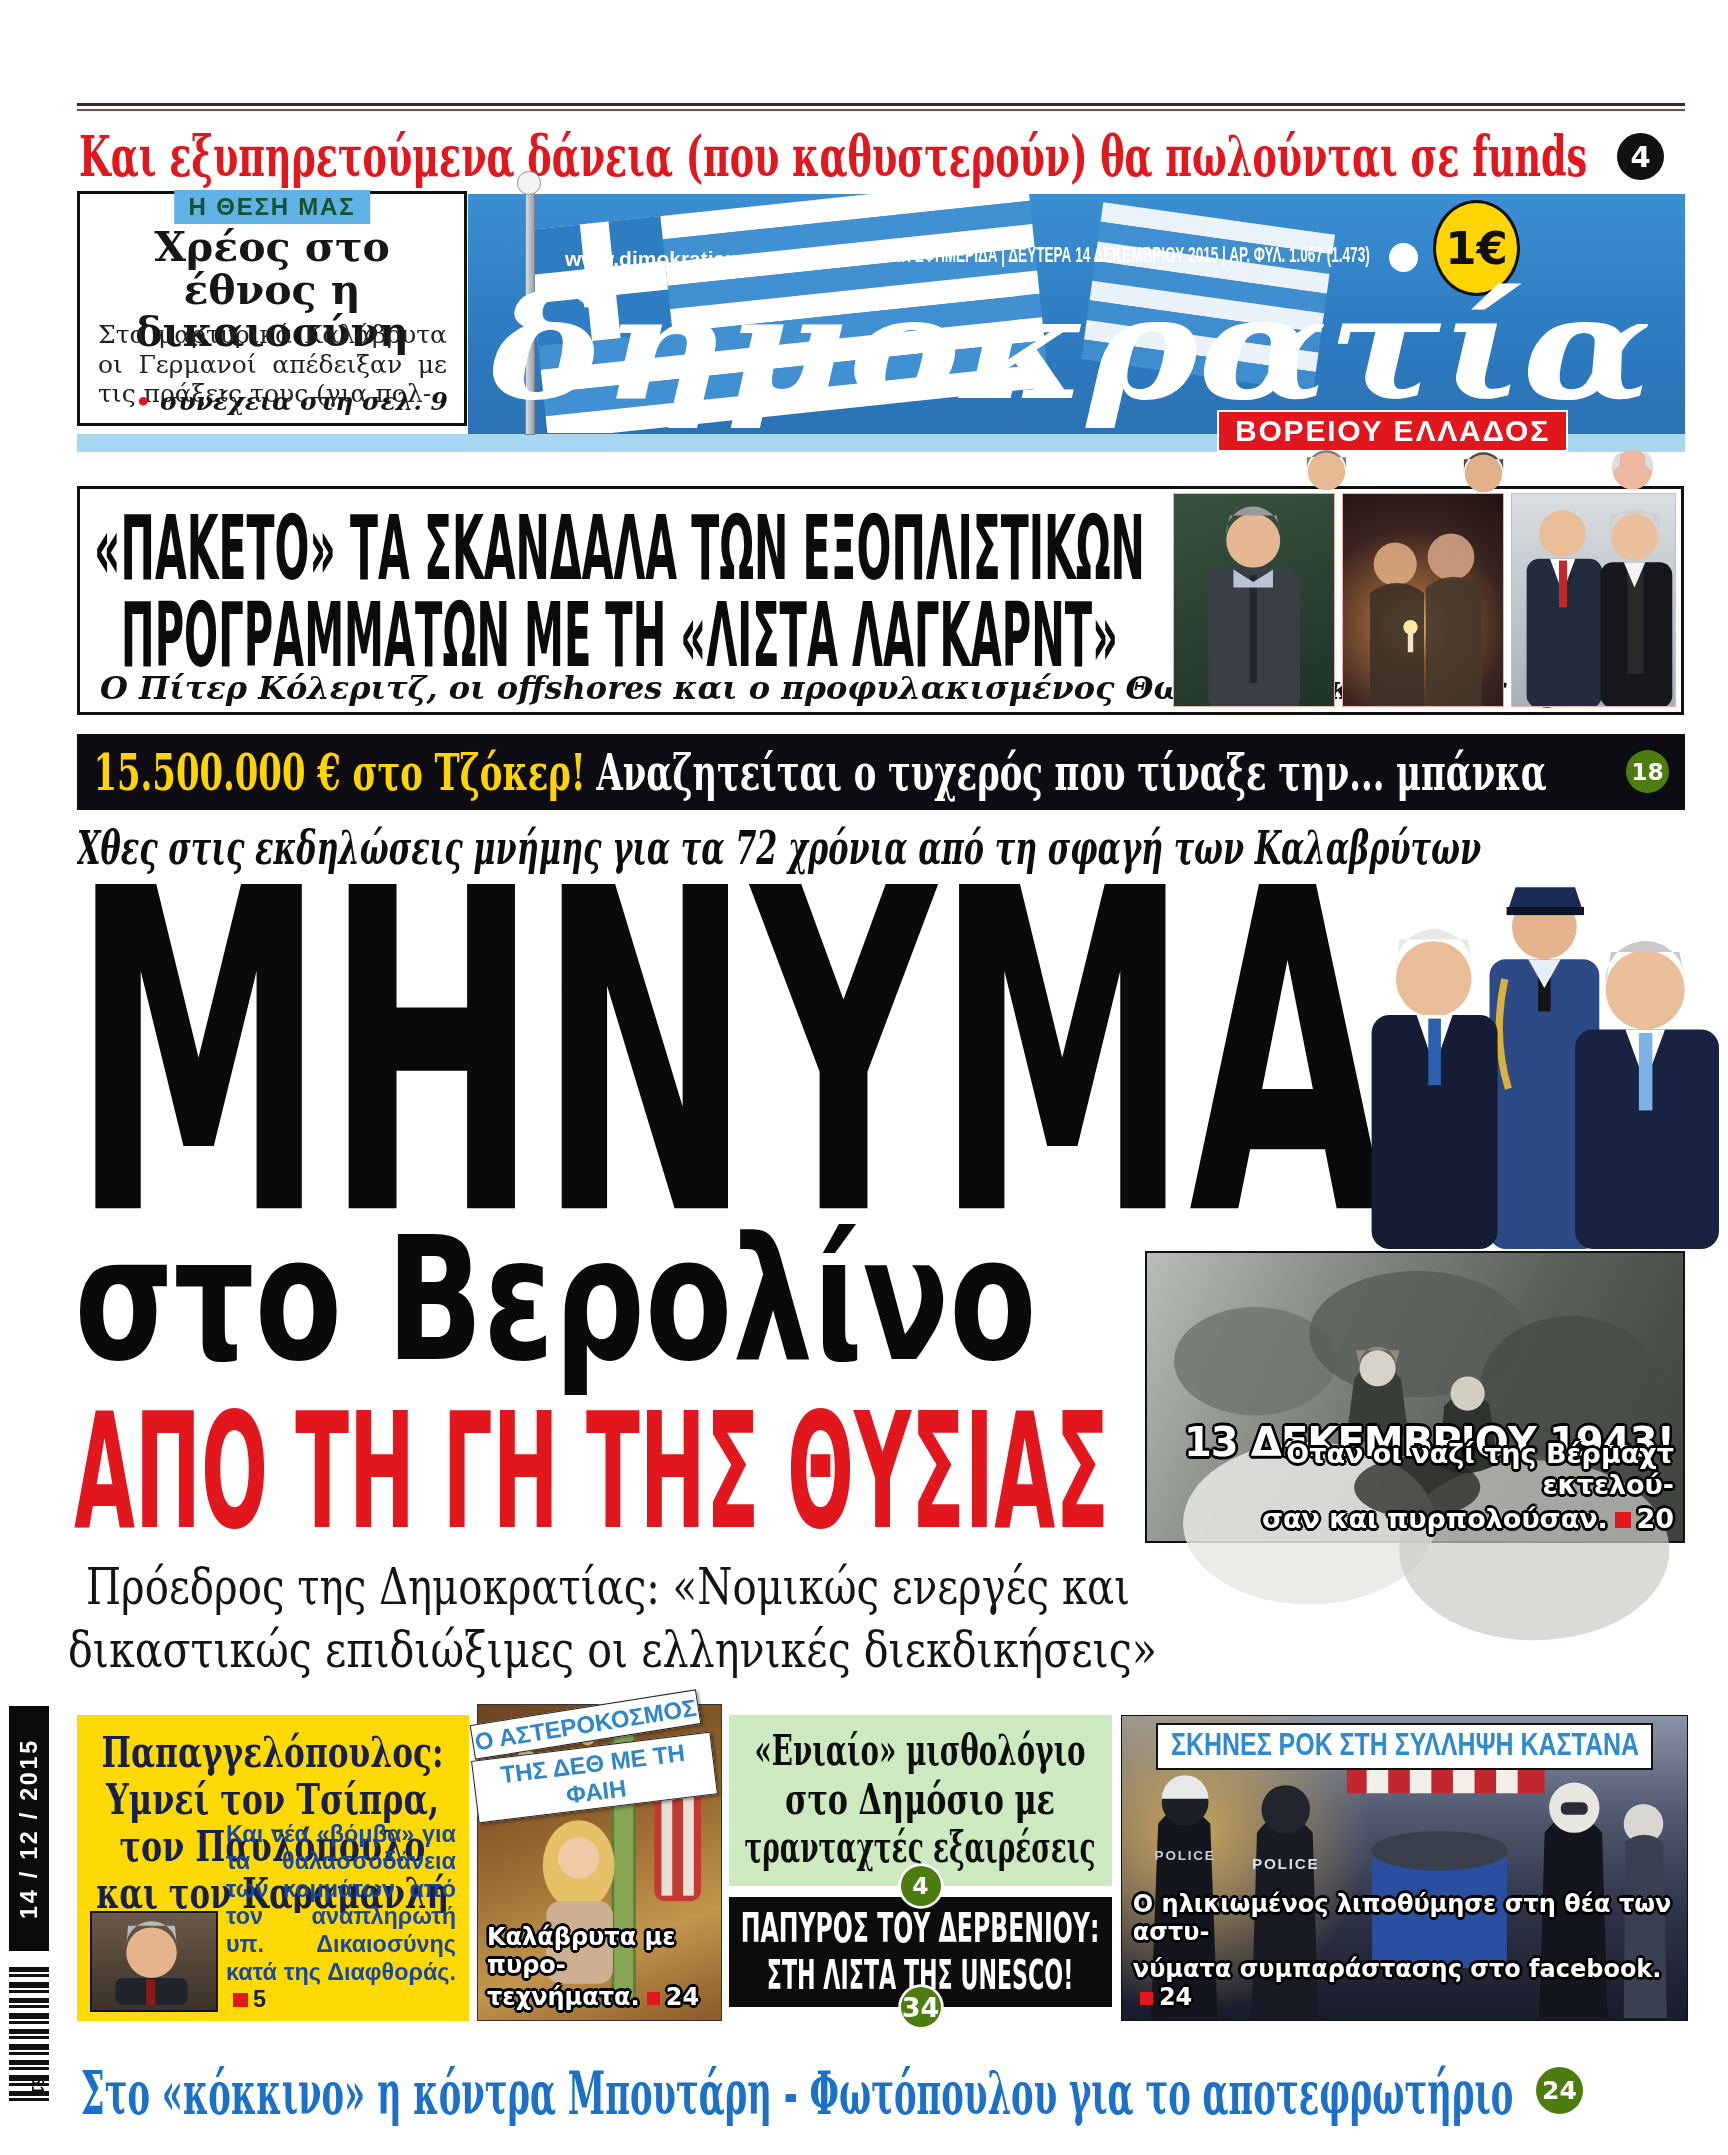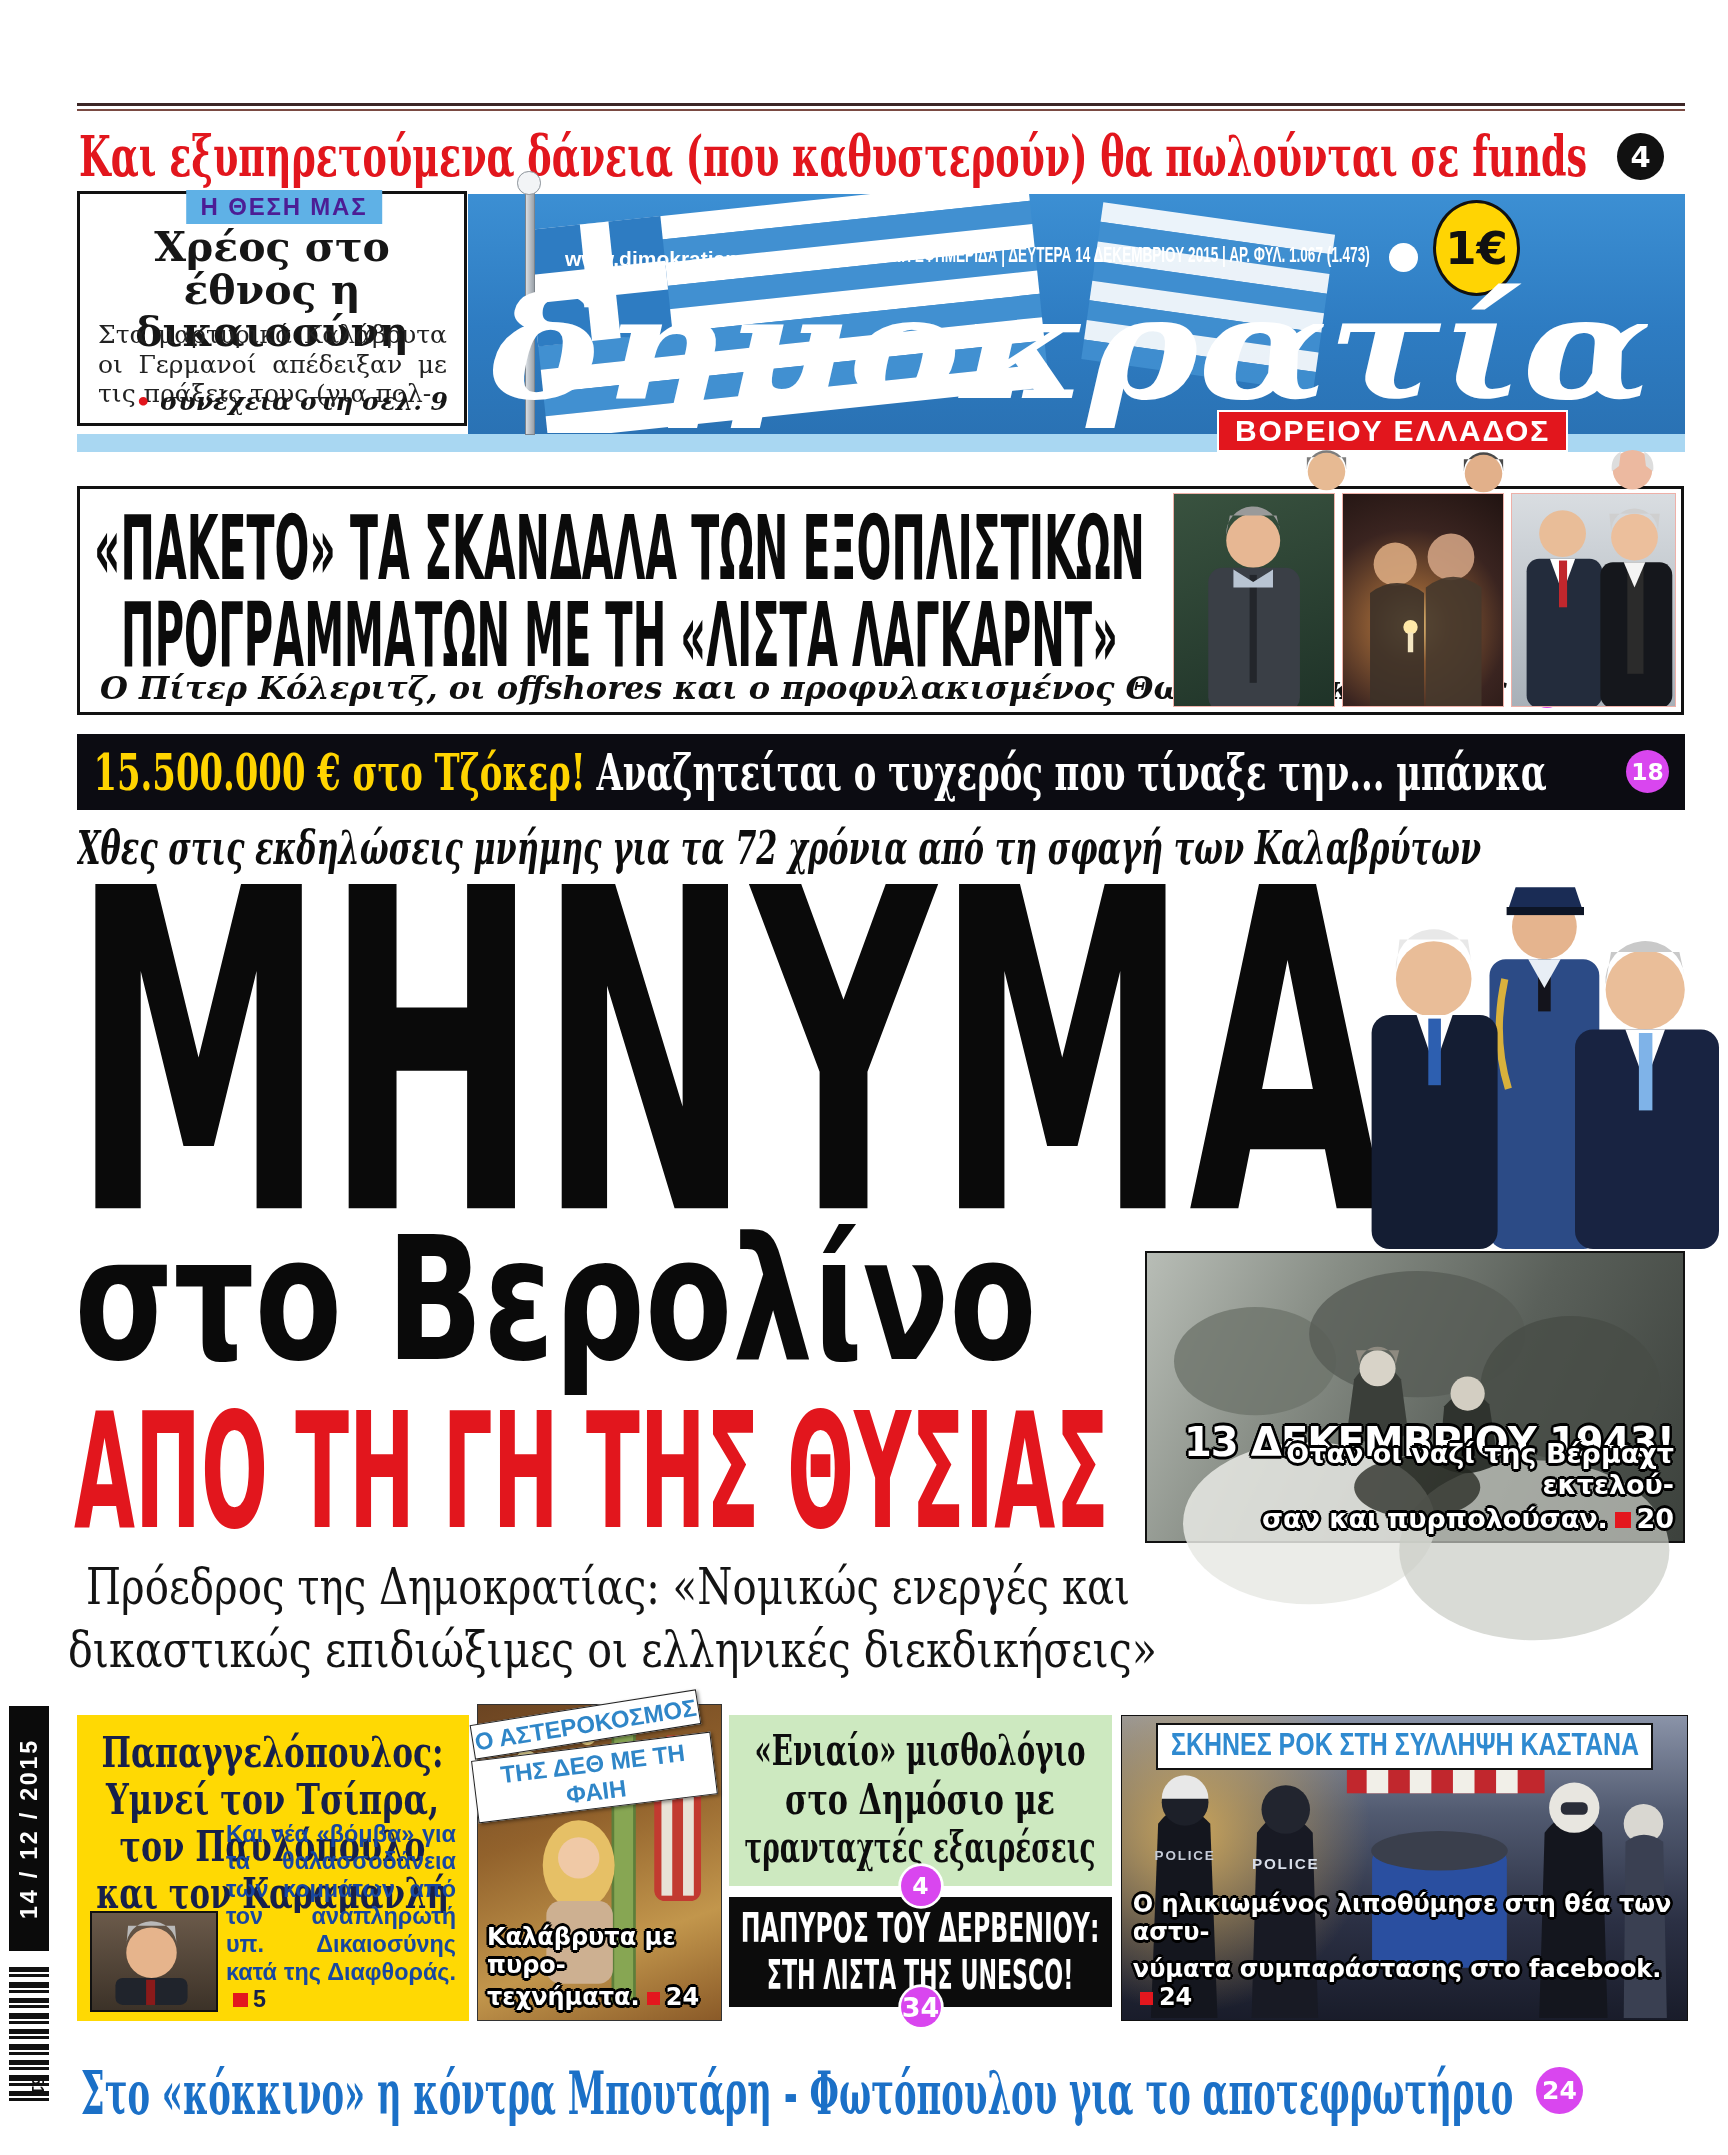--- a/index.html
+++ b/index.html
@@ -3,30 +3,30 @@
 <meta charset="utf-8">
 <style>
   html,body{margin:0;padding:0;background:#fff;}
   .page{position:relative;width:1728px;height:2156px;background:#ffffff;overflow:hidden;
         font-family:"DejaVu Serif","Liberation Serif",serif;}
   .abs{position:absolute;}
   .sans{font-family:"DejaVu Sans","Liberation Sans",sans-serif;}
   .lsans{font-family:"Liberation Sans","DejaVu Sans",sans-serif;}
   .serif{font-family:"DejaVu Serif","Liberation Serif",serif;}
   .rule{background:#3c2626;height:2.7px;}
-  .pgc{border-radius:50%;background:#d946ef;color:#fff;display:flex;align-items:center;justify-content:center;
+  .pgc{border-radius:50%;background:#4d7c0f;color:#fff;display:flex;align-items:center;justify-content:center;
        font-family:"DejaVu Sans","Liberation Sans",sans-serif;font-weight:bold;}
   .pgc.black{background:#111111;}
   .pgc.ring{box-shadow:0 0 0 2.7px #ffffff;}
   .outline{text-shadow:-1.8px -1.8px 0 #000,1.8px -1.8px 0 #000,-1.8px 1.8px 0 #000,1.8px 1.8px 0 #000,
            0 2.7px 0 #000,0 -2.7px 0 #000,2.7px 0 0 #000,-2.7px 0 0 #000;}
   .sq{display:inline-block;width:16px;height:16px;background:#e3171e;margin:0 5.4px 0 7.2px;}
   .thesis{border:3.6px solid #111;background:#fff;}
-  .thesis-tab{background:#5fb1e6;color:#4c1d95;font-family:"Liberation Sans",sans-serif;font-weight:bold;
-              font-size:24px;padding:2.7px 14.4px;letter-spacing:1.8px;white-space:nowrap;margin-left:12px;}
+  .thesis-tab{background:#5fb1e6;color:#14532d;font-family:"Liberation Sans",sans-serif;font-weight:bold;
+              font-size:24px;padding:2.7px 14.4px;letter-spacing:1.8px;white-space:nowrap;}
   .photo-frame{border:1.8px solid #eeb0a8;box-sizing:border-box;overflow:hidden;}
   .cap-line{font-family:"DejaVu Sans","Liberation Sans",sans-serif;font-weight:bold;color:#fff;}
   .strip-label{background:#fff;border:1.8px solid #222;color:#2f86c8;text-align:center;
                font-family:"Liberation Sans",sans-serif;font-weight:bold;box-shadow:1.8px 1.8px 3.6px rgba(0,0,0,.4);}
   .spine-date{background:#0b0b0b;color:#fff;display:flex;align-items:center;justify-content:center;}
   .spine-date span{writing-mode:vertical-rl;transform:rotate(180deg);
       font-family:"Liberation Sans",sans-serif;font-weight:bold;font-size:23.4px;letter-spacing:2.7px;}
   .barcode{background:repeating-linear-gradient(180deg,#111 0 4.5px,#fff 4.5px 7.2px,#111 7.2px 10px,#fff 10px 15.3px,
            #111 15.3px 21px,#fff 21px 23.4px,#111 23.4px 26px,#fff 26px 31px);}
 </style>

